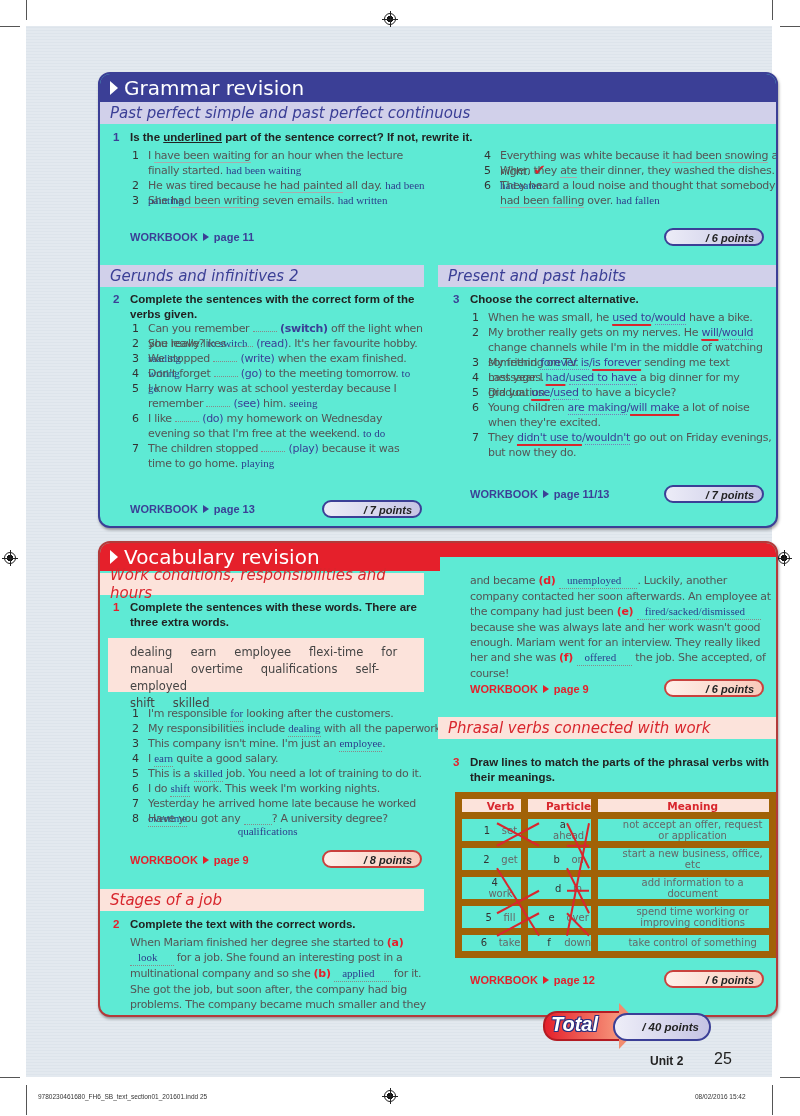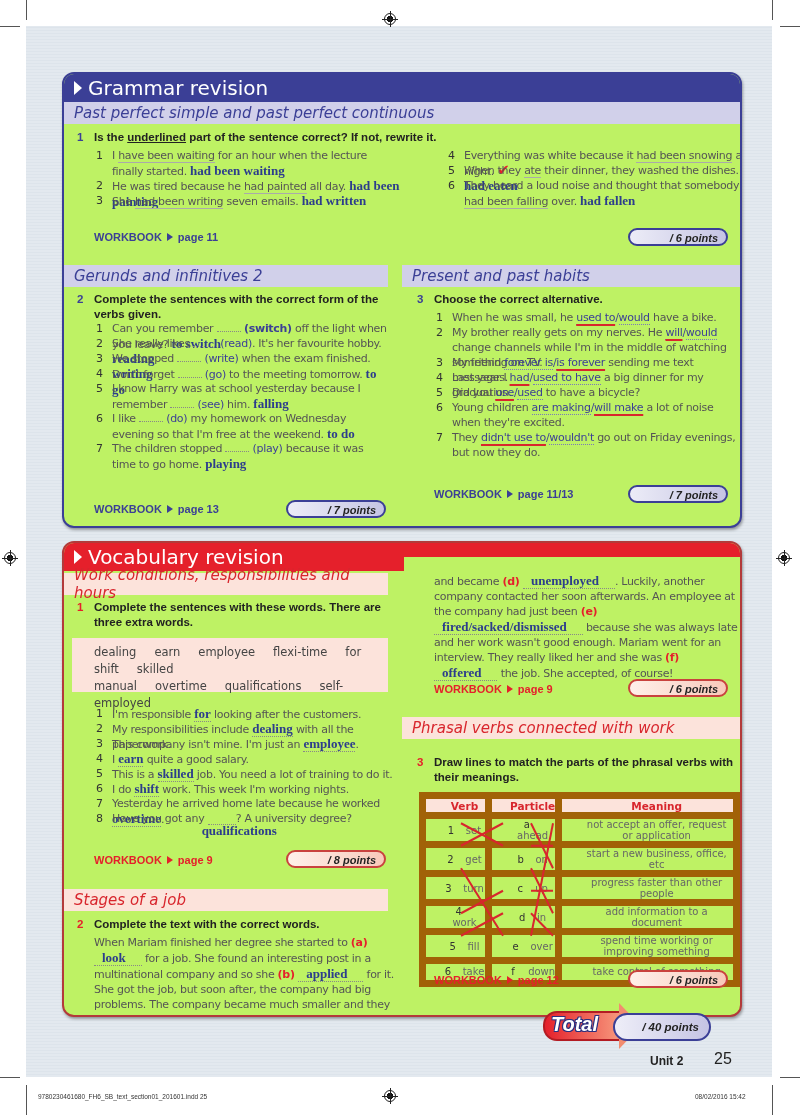--- a/index.html
+++ b/index.html
@@ -3,39 +3,39 @@
 <meta charset="utf-8">
 <style>
   * { box-sizing: border-box; margin: 0; padding: 0; }
   body { width: 800px; height: 1116px; background: #ffffff; position: relative; overflow: hidden; font-family: "Liberation Sans", "DejaVu Sans", sans-serif; color: #3a3a3a; }
   .page-bg { position: absolute; left: 26px; top: 26px; width: 746px; height: 1051px; background: repeating-linear-gradient(0deg, #e3e9ef 0px, #e3e9ef 2px, #dde4eb 2px, #dde4eb 3px); }
   .crop { position: absolute; background: #555; }
   .reg { position: absolute; width: 12px; height: 12px; border-radius: 50%; border: 1px solid #222; background: radial-gradient(circle, #111 0 3px, #fff 3.5px); }
   .reg::before { content: ""; position: absolute; left: -3px; top: 5px; width: 16px; height: 1px; background: #222; }
   .reg::after { content: ""; position: absolute; top: -3px; left: 5px; width: 1px; height: 16px; background: #222; }
 
-  .panel { position: absolute; background: #bef264; border-radius: 12px; overflow: hidden; box-shadow: 1px 2px 3px rgba(0,0,0,0.35); }
+  .panel { position: absolute; background: #5eead4; border-radius: 12px; overflow: hidden; box-shadow: 1px 2px 3px rgba(0,0,0,0.35); margin-left: 36px; }
   .panel.grammar { left: 62px; top: 72px; width: 680px; height: 456px; border: 2px solid #3b3f96; }
   .panel.vocab { left: 62px; top: 541px; width: 680px; height: 476px; border: 2px solid #b33a3a; }
   .band { height: 28px; display: flex; align-items: center; padding-left: 10px; color: #fff; font-size: 20px; font-family: "DejaVu Sans", sans-serif; }
   .grammar .band { background: #3b3f96; }
   .vocab .band { background: #e5202b; }
   .band .tri { width: 0; height: 0; border-left: 8px solid #fff; border-top: 7px solid transparent; border-bottom: 7px solid transparent; margin-right: 6px; }
   .sub { position: absolute; height: 22px; font-style: italic; font-size: 15px; display: flex; align-items: center; padding-left: 10px; font-family: "DejaVu Sans", sans-serif; }
   .grammar .sub { background: #d1d0ea; color: #3b3f96; }
   .vocab .sub { background: #fce3db; color: #d8262d; }
   .sub.full { left: 0; width: 676px; }
 
   .qhead { position: absolute; font-weight: bold; font-size: 11.5px; color: #222; line-height: 15px; }
   .qhead .qn { position: absolute; left: -17px; }
   .grammar .qn { color: #3b3f96; }
   .vocab .qn { color: #e5202b; }
   .item { position: absolute; font-size: 11px; line-height: 15px; color: #555; font-family: "DejaVu Sans", sans-serif; letter-spacing: -0.3px; }
   .item .n { position: absolute; left: -16px; color: #333; }
-  .ans { font-family: "Liberation Serif", serif; color: #2c3d8c; font-size: 13px; font-weight: bold; letter-spacing: 0; }
+  .ans { font-family: "Liberation Serif", serif; color: #2c3d8c; font-size: 11px; font-weight: normal; letter-spacing: 0; }
   .blank { display: inline-block; border-bottom: 1px dotted #888; }
   .tick { color: #e5202b; font-size: 15px; font-weight: bold; }
   .ul-red { text-decoration: underline; text-decoration-color: #d8262d; text-decoration-thickness: 2px; text-underline-offset: 3px; }
   .alt { color: #3b3f96; }
 
   .wb { position: absolute; font-weight: bold; font-size: 11px; }
   .grammar .wb { color: #3b3f96; }
   .vocab .wb { color: #e5202b; }
   .wb .arr { display: inline-block; width: 0; height: 0; border-left: 6px solid currentColor; border-top: 4px solid transparent; border-bottom: 4px solid transparent; margin: 0 5px; }
   .pts { position: absolute; width: 100px; height: 18px; border-radius: 9px; font-style: italic; font-weight: bold; font-size: 11px; text-align: right; padding-right: 8px; line-height: 16px; color: #222; }
@@ -112,21 +112,21 @@
 
   <div class="qhead" style="left:30px;top:218px;width:290px">
     <span class="qn">2</span>
     <span>Complete the sentences with the correct form of the verbs given.</span>
   </div>
   <div id="g2">
       <div class="item" style="left: 48px; top: 247px; width: 275px;"><span class="n">1</span><span>Can you remember </span><span class="blank" style="width: 24px;"></span><span style="color: rgb(59, 63, 150); font-weight: bold;"> (switch)</span><span> off the light when you leave? </span><span class="ans">to switch</span></div>
       <div class="item" style="left: 48px; top: 262px; width: 275px;"><span class="n">2</span><span>She really likes </span><span class="blank" style="width: 24px;"></span><span style="color: rgb(59, 63, 150);"> (read)</span><span>. It's her favourite hobby. </span><span class="ans">reading</span></div>
       <div class="item" style="left: 48px; top: 277px; width: 275px;"><span class="n">3</span><span>We stopped </span><span class="blank" style="width: 24px;"></span><span style="color: rgb(59, 63, 150);"> (write)</span><span> when the exam finished. </span><span class="ans">writing</span></div>
       <div class="item" style="left: 48px; top: 292px; width: 275px;"><span class="n">4</span><span>Don't forget </span><span class="blank" style="width: 24px;"></span><span style="color: rgb(59, 63, 150);"> (go)</span><span> to the meeting tomorrow. </span><span class="ans">to go</span></div>
-      <div class="item" style="left: 48px; top: 307px; width: 275px;"><span class="n">5</span><span>I know Harry was at school yesterday because I remember </span><span class="blank" style="width: 24px;"></span><span style="color: rgb(59, 63, 150);"> (see)</span><span> him. </span><span class="ans">falling</span></div>
+      <div class="item" style="left: 48px; top: 307px; width: 275px;"><span class="n">5</span><span>I know Harry was at school yesterday because I remember </span><span class="blank" style="width: 24px;"></span><span style="color: rgb(59, 63, 150);"> (see)</span><span> him. </span><span class="ans">seeing</span></div>
       <div class="item" style="left: 48px; top: 337px; width: 275px;"><span class="n">6</span><span>I like </span><span class="blank" style="width: 24px;"></span><span style="color: rgb(59, 63, 150);"> (do)</span><span> my homework on Wednesday evening so that I'm free at the weekend. </span><span class="ans">to do</span></div>
       <div class="item" style="left: 48px; top: 367px; width: 275px;"><span class="n">7</span><span>The children stopped </span><span class="blank" style="width: 24px;"></span><span style="color: rgb(59, 63, 150);"> (play)</span><span> because it was time to go home. </span><span class="ans">playing</span></div>
     </div>
   <div class="wb" style="left:30px;top:429px">
     <span>WORKBOOK</span><span class="arr"></span><span>page 13</span>
   </div>
   <div class="pts" style="left:222px;top:426px">/ 7 points</div>
 
   <div class="qhead" style="left:370px;top:218px;width:300px">
     <span class="qn">3</span>
@@ -154,22 +154,22 @@
   </div>
   <div style="position:absolute;left:340px;top:0;width:340px;height:14px;background:#e5202b"></div>
   <div class="sub" style="top:30px;left:0;width:324px">Work conditions, responsibilities and hours</div>
 
   <div class="qhead" style="left:30px;top:57px;width:295px">
     <span class="qn">1</span>
     <span>Complete the sentences with these words. There are three extra words.</span>
   </div>
   <div class="wordbox" id="wordbox">
       <div><span>dealing</span><span>earn</span><span>employee</span><span>flexi-time</span><span>for</span></div>
+      <div><span>manual</span><span>overtime</span><span>qualifications</span><span>self-employed</span></div>
       <div><span>shift</span><span>skilled</span></div>
-      <div><span>manual</span><span>overtime</span><span>qualifications</span><span>self-employed</span></div>
     </div>
   <div id="v1">
       <div class="item" style="left: 48px; top: 163px; width: 300px;"><span class="n">1</span><span>I'm responsible </span><span class="ans blank">for</span><span> looking after the customers.</span></div>
       <div class="item" style="left: 48px; top: 178px; width: 300px;"><span class="n">2</span><span>My responsibilities include </span><span class="ans blank">dealing</span><span> with all the paperwork.</span></div>
       <div class="item" style="left: 48px; top: 193px; width: 300px;"><span class="n">3</span><span>This company isn't mine. I'm just an </span><span class="ans blank">employee</span><span>.</span></div>
       <div class="item" style="left: 48px; top: 208px; width: 300px;"><span class="n">4</span><span>I </span><span class="ans blank">earn</span><span> quite a good salary.</span></div>
       <div class="item" style="left: 48px; top: 223px; width: 300px;"><span class="n">5</span><span>This is a </span><span class="ans blank">skilled</span><span> job. You need a lot of training to do it.</span></div>
       <div class="item" style="left: 48px; top: 238px; width: 300px;"><span class="n">6</span><span>I do </span><span class="ans blank">shift</span><span> work. This week I'm working nights.</span></div>
       <div class="item" style="left: 48px; top: 253px; width: 300px;"><span class="n">7</span><span>Yesterday he arrived home late because he worked </span><span class="ans blank">overtime</span><span>.</span></div>
       <div class="item" style="left: 48px; top: 268px; width: 300px;"><span class="n">8</span><span>Have you got any </span><span class="ans blank" style="display: inline-block; width: 28px; text-indent: -6px; vertical-align: top; white-space: nowrap; line-height: 40px; height: 14px;">qualifications</span><span>? A university degree?</span></div>
@@ -209,33 +209,28 @@
           <td><span class="l">1</span><span>set</span></td>
           <td><span class="l">a</span><span>ahead</span></td>
           <td>not accept an offer, request or application</td>
         </tr>
         <tr>
           <td><span class="l">2</span><span>get</span></td>
           <td><span class="l">b</span><span>on</span></td>
           <td>start  a new business, office, etc</td>
         </tr>
         <tr>
-          <td><span class="l">3</span><span>turn</span></td>
-          <td><span class="l">c</span><span>up</span></td>
-          <td>progress faster than other people</td>
-        </tr>
-        <tr>
           <td><span class="l">4</span><span>work</span></td>
           <td><span class="l">d</span><span>in</span></td>
           <td>add information to a document</td>
         </tr>
         <tr>
           <td><span class="l">5</span><span>fill</span></td>
           <td><span class="l">e</span><span>over</span></td>
-          <td>spend time working or improving something</td>
+          <td>spend time working or improving conditions</td>
         </tr>
         <tr>
           <td><span class="l">6</span><span>take</span></td>
           <td><span class="l">f</span><span>down</span></td>
           <td>take control of something</td>
         </tr>
       </tbody>
   </table>
   <svg class="lines" id="pv-lines" viewBox="0 0 321 160">
       <line x1="42" y1="31.25" x2="84" y2="53.75" stroke="#d8262d" stroke-width="2"></line>

